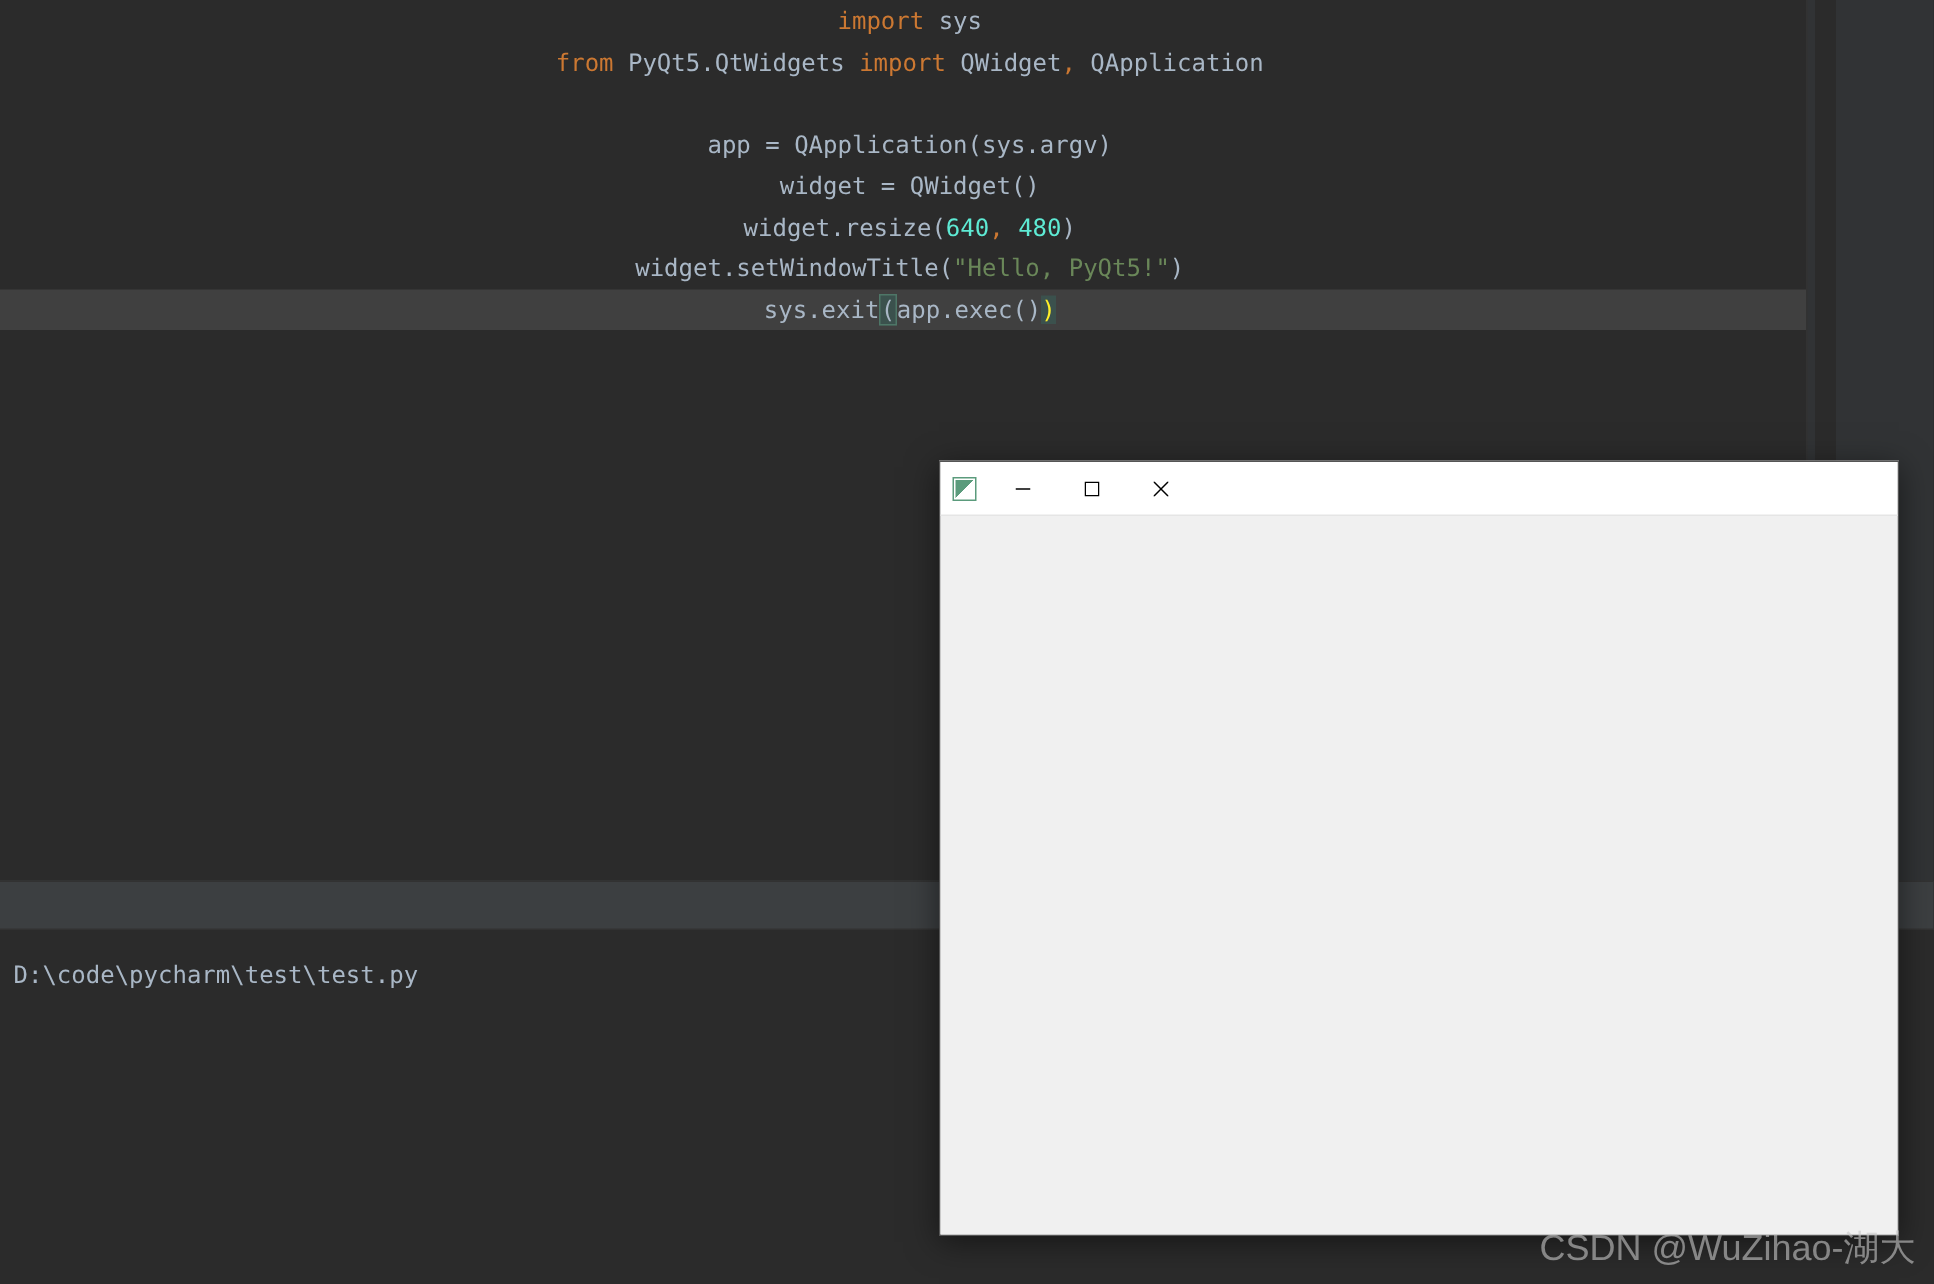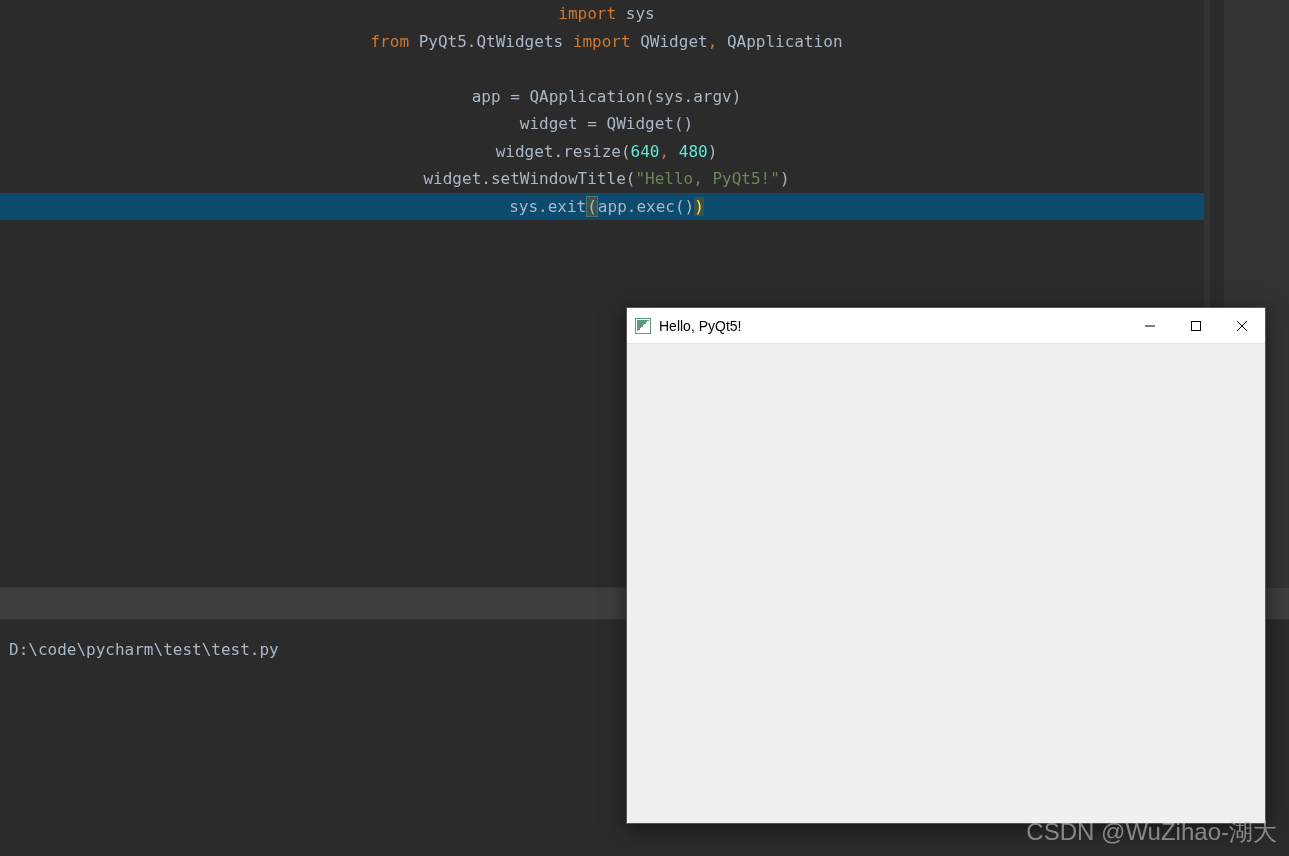--- a/index.html
+++ b/index.html
@@ -29,21 +29,21 @@
       height: 27.5px;
       line-height: 27.5px;
       padding-left: 9px;
       white-space: pre;
       color: #A9B7C6;
       font-family: 'Consolas', 'Monaco', monospace;
       position: relative;
       text-align: center;
     }
     .code-line.highlighted {
-      background: #0c4a6e;
+      background: #404040;
     }
     .kw-orange { color: #CC7832; }
     .kw-default { color: #A9B7C6; }
     .kw-number { color: #5eead4; }
     .kw-string { color: #6A8759; }
     .paren-match { background: #3B514D; border: 1px solid #4E7667; }
     .paren-match-yellow { color: #FFEF28; background: #3B514D; }
     .right-gutter {
       position: absolute;
       top: 0;
@@ -170,21 +170,20 @@
 <div class="lower-pane">
   <div class="divider-bar"></div>
   <div class="terminal-area">
     <div class="terminal-text">D:\code\pycharm\test\test.py</div>
   </div>
 </div>
 
 <div class="popup-window">
   <div class="popup-titlebar">
     <span class="popup-icon"></span>
-    <span class="popup-title">Hello, PyQt5!</span>
     <div class="popup-buttons">
       <div class="popup-btn">
         <svg width="10" height="10" viewBox="0 0 10 10">
             <line x1="0" y1="5" x2="10" y2="5" stroke="#000" stroke-width="1"></line>
           </svg>
       </div>
       <div class="popup-btn">
         <svg width="10" height="10" viewBox="0 0 10 10">
             <rect x="0.5" y="0.5" width="9" height="9" fill="none" stroke="#000" stroke-width="1"></rect>
           </svg>

